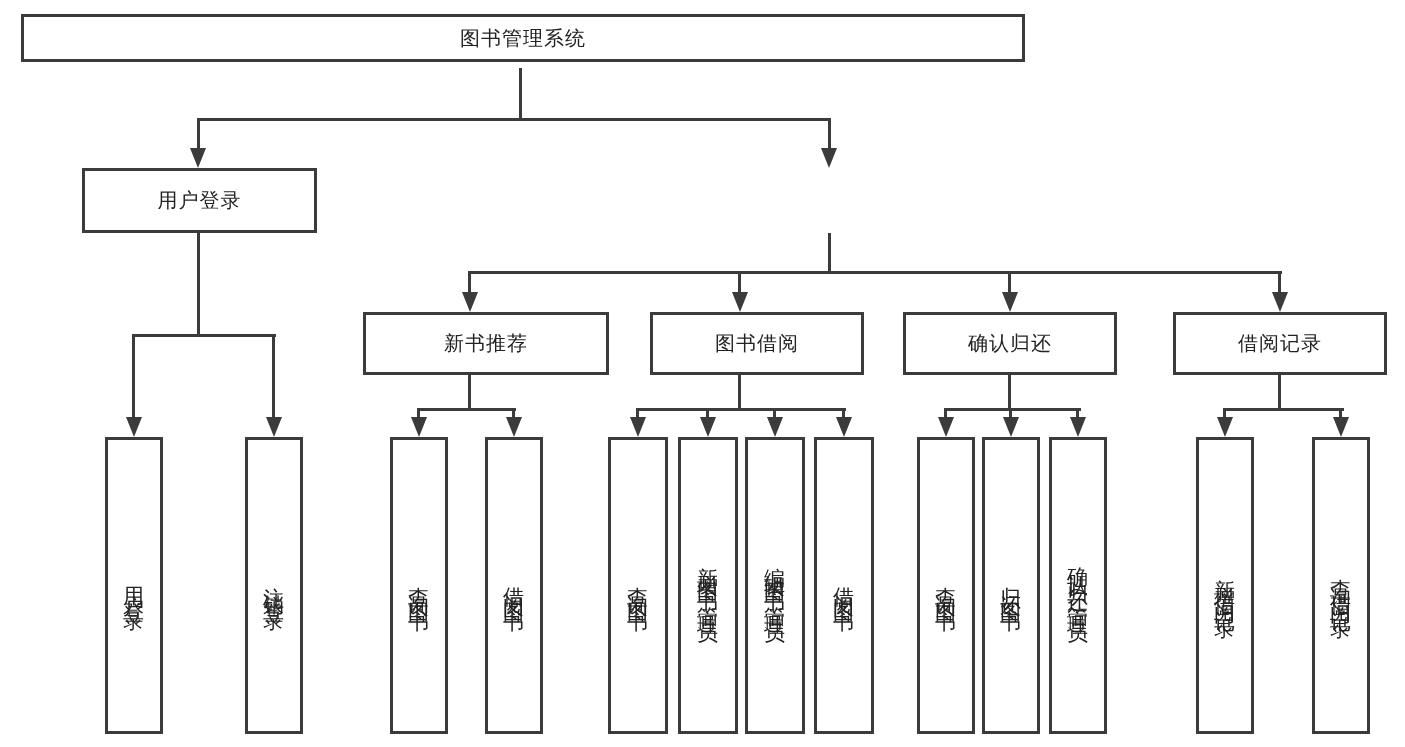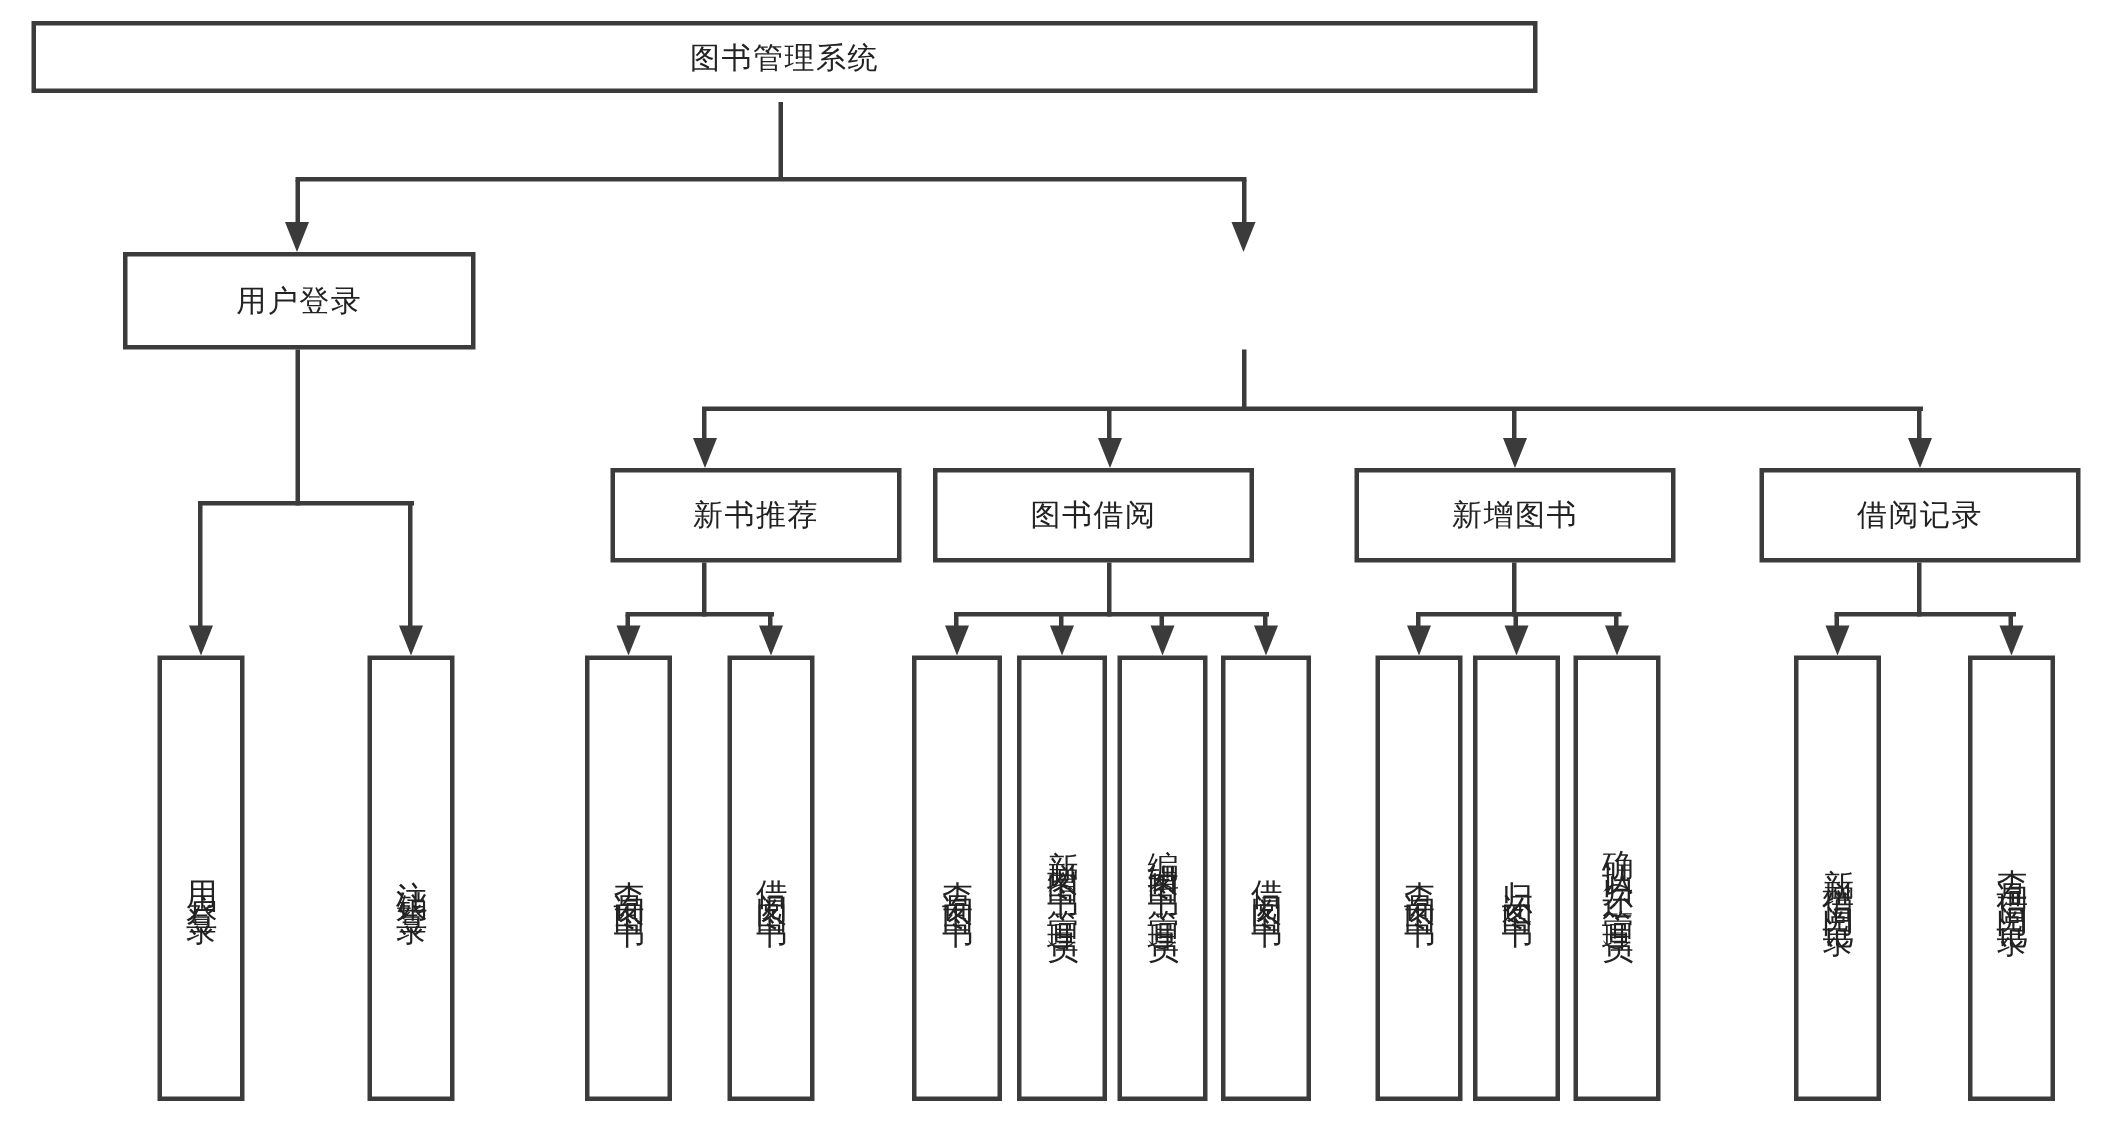--- a/index.html
+++ b/index.html
@@ -81,23 +81,23 @@
   <div class="ln" style="left:468px;top:271px;width:814px;height:3px;"></div>
   <div class="ln" style="left:468px;top:273px;width:3px;height:21px;"></div>
   <div class="ln" style="left:738px;top:273px;width:3px;height:21px;"></div>
   <div class="ln" style="left:1008px;top:273px;width:3px;height:21px;"></div>
   <div class="ln" style="left:1278px;top:273px;width:3px;height:21px;"></div>
   <div class="ar" style="left:462px;top:292px;"></div>
   <div class="ar" style="left:732px;top:292px;"></div>
   <div class="ar" style="left:1002px;top:292px;"></div>
   <div class="ar" style="left:1272px;top:292px;"></div>
 
-  <div class="node" style="left:363px;top:312px;width:194px;height:63px;margin-left:44px;">新书推荐</div>
-  <div class="node" style="left:622px;top:312px;width:214px;height:63px;">图书借阅</div>
-  <div class="node" style="left:903px;top:312px;width:214px;height:63px;">新增图书</div>
+  <div class="node" style="left:363px;top:312px;width:246px;height:63px;">新书推荐</div>
+  <div class="node" style="left:650px;top:312px;width:214px;height:63px;">图书借阅</div>
+  <div class="node" style="left:903px;top:312px;width:214px;height:63px;">确认归还</div>
   <div class="node" style="left:1173px;top:312px;width:214px;height:63px;">借阅记录</div>
 
   <div class="ln" style="left:468px;top:375px;width:3px;height:36px;"></div>
   <div class="ln" style="left:417px;top:408px;width:99px;height:3px;"></div>
   <div class="ln" style="left:417px;top:410px;width:3px;height:8px;"></div>
   <div class="ln" style="left:512px;top:410px;width:3px;height:8px;"></div>
   <div class="ar" style="left:411px;top:417px;"></div>
   <div class="ar" style="left:506px;top:417px;"></div>
 
   <div class="ln" style="left:738px;top:375px;width:3px;height:36px;"></div>

